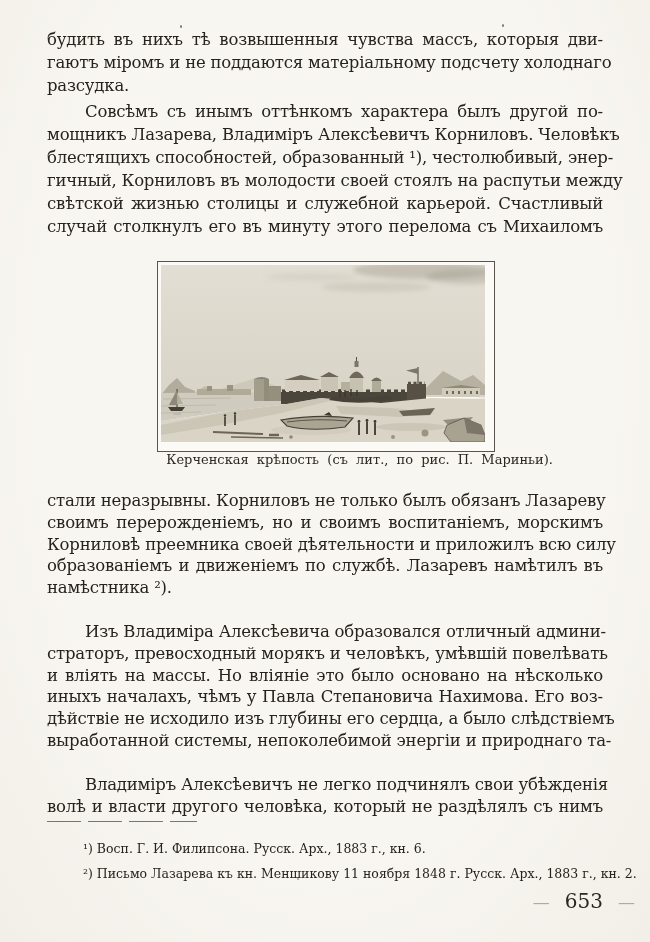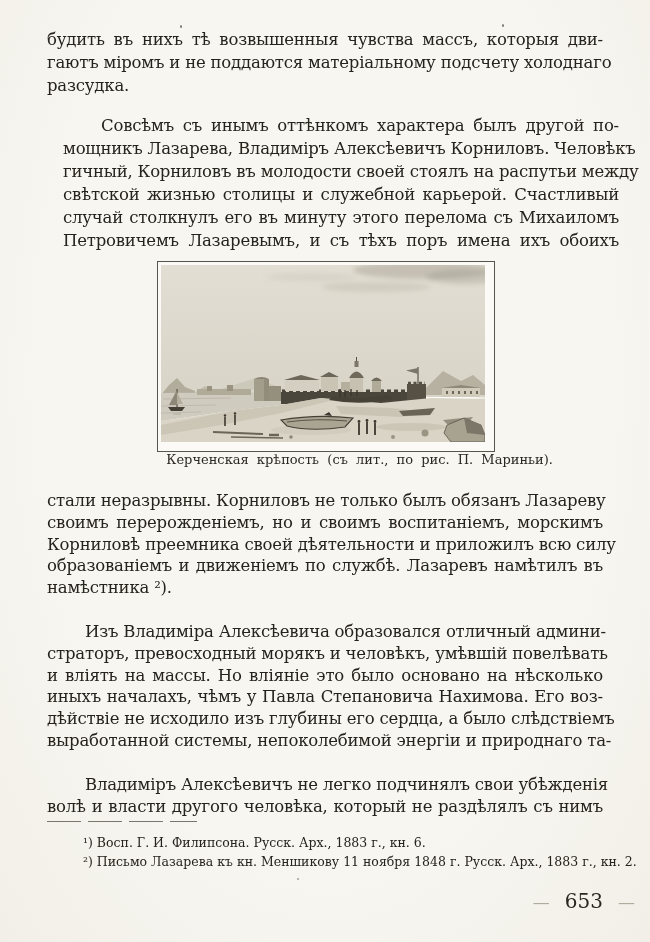--- a/index.html
+++ b/index.html
@@ -54,21 +54,21 @@
     width:150px;height:1px;
     background:repeating-linear-gradient(90deg,#7b766c 0 34px, rgba(123,118,108,0) 34px 41px);
   }
   .footnotes{
     position:absolute;
     left:47px;top:834px;
     width:580px;
     font-size:12.5px;
     line-height:18.5px;
   }
-  .footnotes .fline{white-space:nowrap;text-indent:36px;}
+  .footnotes .fline{white-space:nowrap;text-indent:36px;margin-top:6px;}
   .page-number{
     position:absolute;
     left:0;top:889px;
     width:650px;
     text-align:right;
     font-size:20px;
     color:#2b2824;
   }
   .page-number .dash{color:#94907f;opacity:.75;margin:0 15px;font-size:17px;}
   .speck{position:absolute;background:#7d786e;border-radius:50%;}
@@ -79,27 +79,27 @@
 </head>
 <body>
 
 <div class="page">
 
   <div class="text-block lh-a" style="top:28px;">
       <div class="tline">будить въ нихъ тѣ возвышенныя чувства массъ, которыя дви-</div>
       <div class="tline">гаютъ міромъ и не поддаются матеріальному подсчету холоднаго</div>
       <div class="tline endline">разсудка.</div>
     </div>
-  <div class="text-block lh-a" style="top:114px;margin-left:16px;">
+  <div class="text-block lh-a" style="top:100px;">
       <div class="tline indent">Совсѣмъ съ инымъ оттѣнкомъ характера былъ другой по-</div>
       <div class="tline">мощникъ Лазарева, Владиміръ Алексѣевичъ Корниловъ. Человѣкъ</div>
+      <div class="tline">блестящихъ способностей, образованный ¹), честолюбивый, энер-</div>
       <div class="tline">гичный, Корниловъ въ молодости своей стоялъ на распутьи между</div>
       <div class="tline">свѣтской жизнью столицы и служебной карьерой. Счастливый</div>
       <div class="tline">случай столкнулъ его въ минуту этого перелома съ Михаиломъ</div>
-      <div class="tline">Петровичемъ Лазаревымъ, и съ тѣхъ поръ имена ихъ обоихъ</div>
     </div>
 
   <div class="figure">
     <svg width="324" height="177" viewBox="0 0 324 177">
       <defs>
         <linearGradient id="sky" x1="0" y1="0" x2="0" y2="1">
           <stop offset="0" stop-color="#e2ded3"></stop>
           <stop offset="1" stop-color="#d8d4c8"></stop>
         </linearGradient>
         <filter id="soft" x="-40%" y="-40%" width="180%" height="180%">

